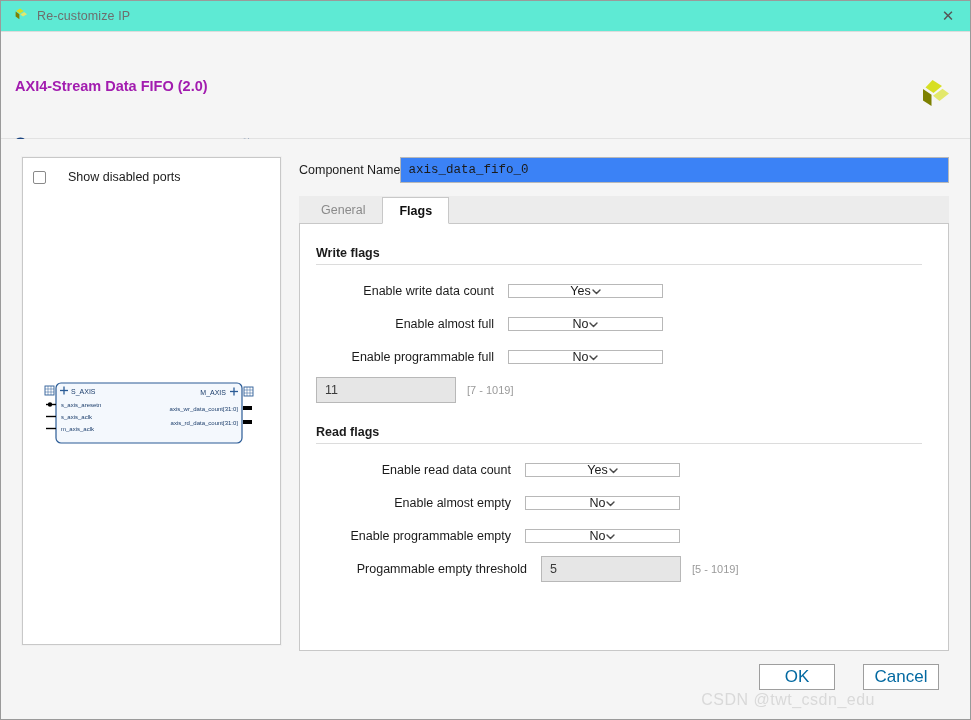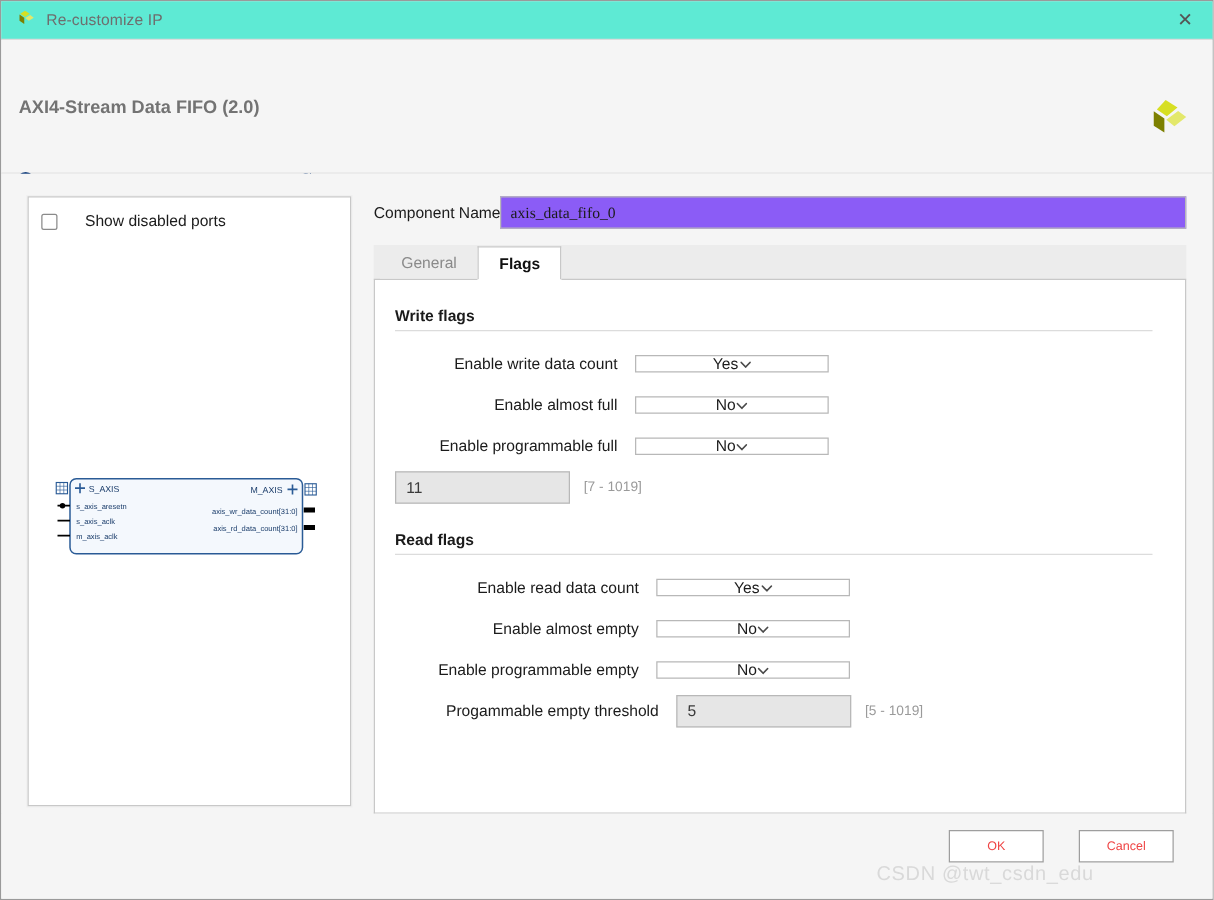--- a/index.html
+++ b/index.html
@@ -54,21 +54,21 @@
     flex: 0 0 auto;
     padding: 0;
     height: 107px;
   }
   .header-title {
     position: absolute;
     left: 14px; top: 54px;
     transform: translateY(-50%);
     font-size: 14.5px;
     font-weight: bold;
-    color: #737373;
+    color: #a21caf;
     text-align: right;
   }
   .xilinx-logo {
     position: absolute;
     right: 18px; top: 44px;
     width: 40px; height: 40px;
   }
   .toolbar {
     position: absolute;
     left: 12px; top: 105px;
@@ -137,26 +137,26 @@
   .comp-row {
     display: flex; align-items: center;
     gap: 0;
     height: 26px;
     margin-bottom: 13px;
   }
   .comp-label { font-size: 12.5px; color: #1b1b1b; white-space: nowrap; }
   .comp-input {
     flex: 1 1 auto;
     height: 26px;
-    background: #8b5cf6;
+    background: #3b82f6;
     border: 1px solid #b8b8b8;
     padding: 0 7px;
     font-size: 12.5px;
     color: #1b1b1b;
-    font-family: Liberation Serif, serif;
+    font-family: Liberation Mono, monospace;
     line-height: 24px;
   }
 
   .tabstrip {
     display: flex;
     align-items: flex-end;
     height: 28px;
     border-bottom: 1px solid #c8c8c8;
     background: #ececec;
     padding-left: 5px;
@@ -256,22 +256,22 @@
     align-items: flex-start;
     justify-content: flex-end;
     padding: 13px 31px 0 0;
     gap: 28px;
     background: #f5f5f5;
   }
   .dlg-btn {
     width: 76px; height: 26px;
     background: #ffffff;
     border: 1px solid #9e9e9e;
-    font-size: 10px;
-    color: #ef4444;
+    font-size: 17px;
+    color: #0369a1;
     display: flex; align-items: center; justify-content: center;
     cursor: pointer;
     font-family: "Liberation Sans", sans-serif;
   }
 
   .watermark {
     position: absolute;
     right: 95px; bottom: 10px;
     font-size: 16px;
     color: #d9d9d9;

